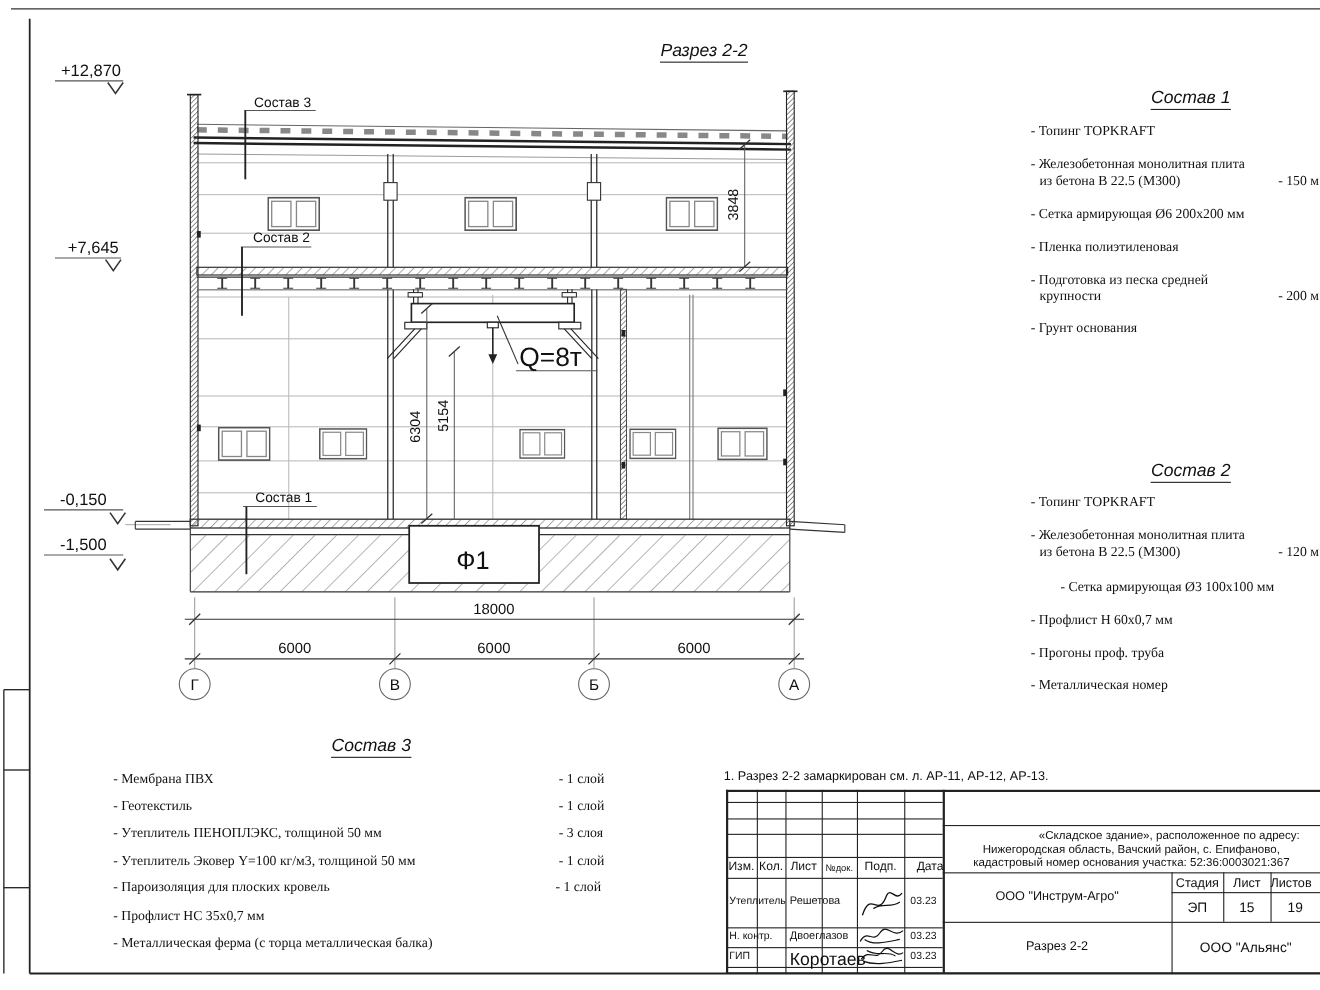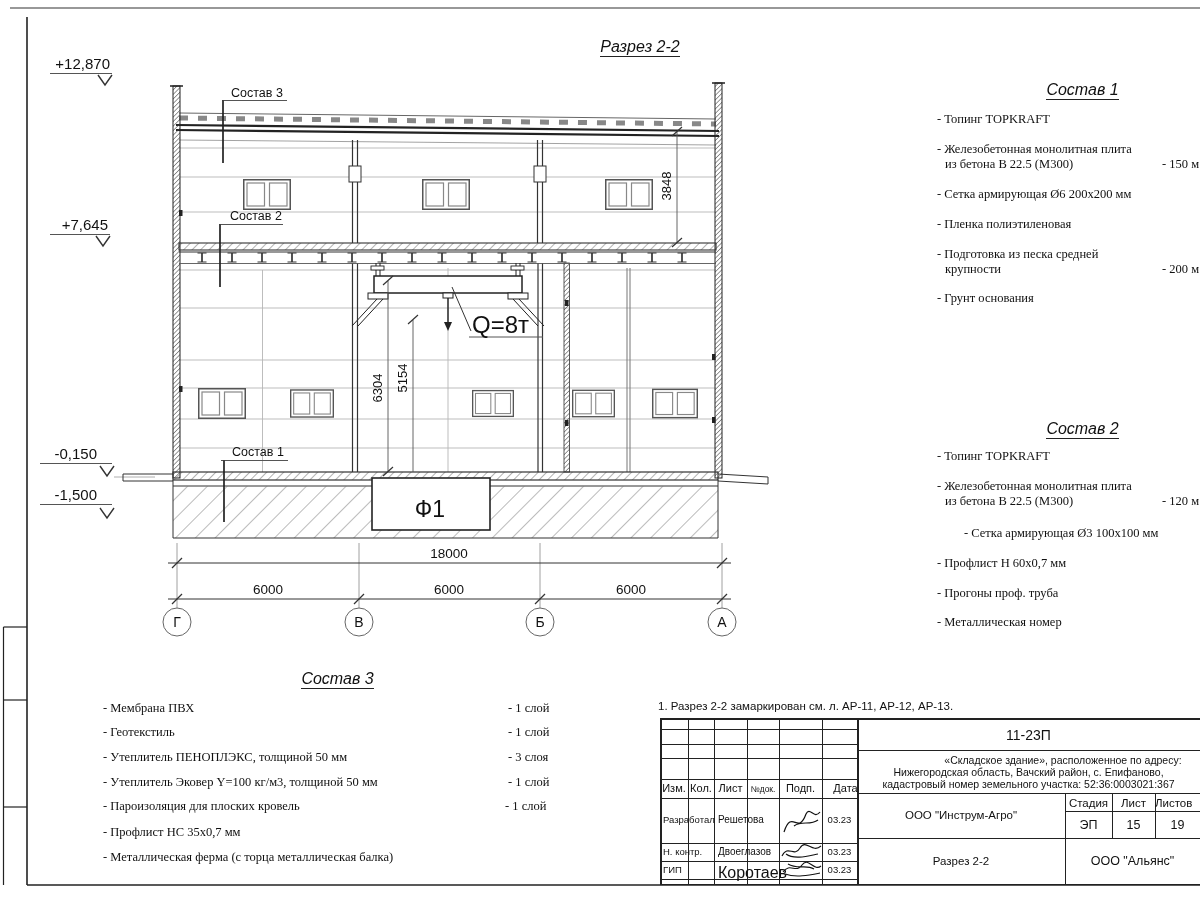--- a/index.html
+++ b/index.html
@@ -343,44 +343,43 @@
     <div class="gl" style="left:495px;top:75px;width:1px;height:45px"></div>
     <div class="gl" style="left:405px;top:93px;width:135px;height:1px"></div>
 
     <div class="tb-txt ctr" style="left:0;top:64px;width:28px;font-size:11px">Изм.</div>
     <div class="tb-txt ctr" style="left:28px;top:64px;width:26px;font-size:11px">Кол.</div>
     <div class="tb-txt ctr" style="left:54px;top:64px;width:33px;font-size:11px">Лист</div>
     <div class="tb-txt ctr" style="left:87px;top:66px;width:32px;font-size:8.5px">№док.</div>
     <div class="tb-txt ctr" style="left:119px;top:64px;width:43px;font-size:11px">Подп.</div>
     <div class="tb-txt ctr" style="left:162px;top:64px;width:47px;font-size:11px">Дата</div>
 
-    <div class="tb-txt" style="left:3px;top:96px;font-size:9.5px">Разработал</div>
+    <div class="tb-txt" style="left:3px;top:96px;font-size:9.5px">Утеплитель</div>
     <div class="tb-txt" style="left:58px;top:96px;font-size:10px">Решетова</div>
     <div class="tb-txt" style="left:162px;top:96px;width:35px;text-align:center;font-size:9.5px">03.23</div>
     <div class="tb-txt" style="left:3px;top:128px;font-size:9.5px">Н. контр.</div>
     <div class="tb-txt" style="left:58px;top:128px;font-size:10px">Двоеглазов</div>
     <div class="tb-txt" style="left:162px;top:128px;width:35px;text-align:center;font-size:9.5px">03.23</div>
     <div class="tb-txt" style="left:3px;top:146px;font-size:9.5px">ГИП</div>
     <div class="tb-txt" style="left:58px;top:146px;font-size:16px">Коротаев</div>
     <div class="tb-txt" style="left:162px;top:146px;width:35px;text-align:center;font-size:9.5px">03.23</div>
 
     <svg class="abs" style="left:120px;top:84px" width="42" height="40" viewBox="0 0 42 40">
       <path d="M4,30 C12,6 18,34 26,12 C30,4 34,18 40,10 M14,24 C22,18 30,24 38,18" fill="none" stroke="#111" stroke-width="1.2"></path>
     </svg>
     <svg class="abs" style="left:120px;top:124px" width="42" height="19" viewBox="0 0 42 19">
       <path d="M2,14 C8,2 14,16 20,6 S32,12 41,4 M6,12 C14,18 28,14 38,12" fill="none" stroke="#111" stroke-width="1.1"></path>
     </svg>
     <svg class="abs" style="left:120px;top:142px" width="42" height="19" viewBox="0 0 42 19">
       <path d="M3,12 C10,2 16,14 22,5 S34,12 41,6 M5,14 C16,18 30,15 40,13 M8,4 C18,10 26,4 34,9" fill="none" stroke="#111" stroke-width="1.1"></path>
     </svg>
 
-    <div class="tb-txt ctr" style="left:197px;top:9px;width:343px;font-size:14px">11-23П</div>
     <div class="tb-txt ctr" style="left:197px;top:36px;width:412px;font-size:10.5px">«Складское здание», расположенное по адресу:</div>
     <div class="tb-txt ctr" style="left:197px;top:48px;width:343px;font-size:10.5px">Нижегородская область, Вачский район, с. Епифаново,</div>
-    <div class="tb-txt ctr" style="left:197px;top:60px;width:343px;font-size:10.5px">кадастровый номер земельного участка: 52:36:0003021:367</div>
+    <div class="tb-txt ctr" style="left:197px;top:60px;width:343px;font-size:10.5px">кадастровый номер основания участка: 52:36:0003021:367</div>
     <div class="tb-txt ctr" style="left:197px;top:91px;width:208px;font-size:11.5px">ООО "Инструм-Агро"</div>
     <div class="tb-txt ctr" style="left:405px;top:79px;width:47px;font-size:11.5px">Стадия</div>
     <div class="tb-txt ctr" style="left:452px;top:79px;width:43px;font-size:11.5px">Лист</div>
     <div class="tb-txt ctr" style="left:495px;top:79px;width:32px;font-size:11.5px">Листов</div>
     <div class="tb-txt ctr" style="left:405px;top:100px;width:47px;font-size:12.5px">ЭП</div>
     <div class="tb-txt ctr" style="left:452px;top:100px;width:43px;font-size:12.5px">15</div>
     <div class="tb-txt ctr" style="left:495px;top:100px;width:45px;font-size:12.5px">19</div>
     <div class="tb-txt ctr" style="left:197px;top:137px;width:208px;font-size:11.5px">Разрез 2-2</div>
     <div class="tb-txt ctr" style="left:405px;top:136px;width:135px;font-size:12.5px">ООО "Альянс"</div>
   </div>

